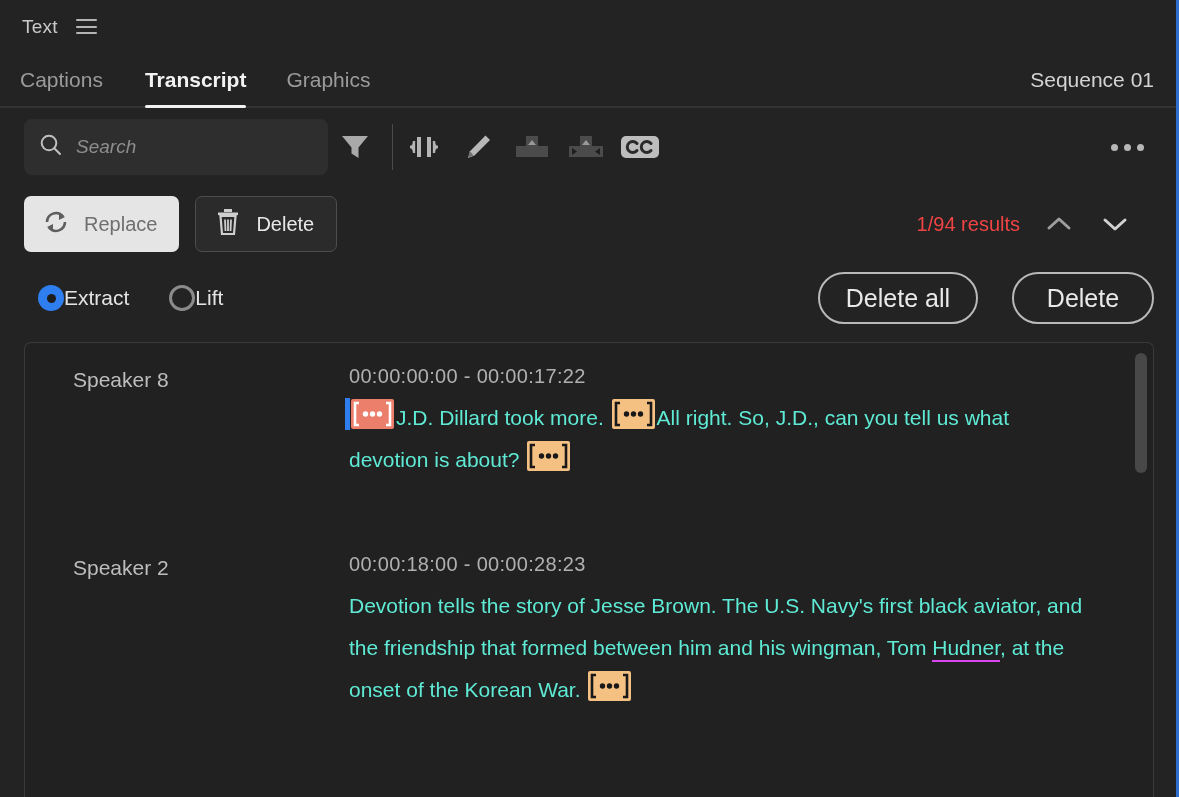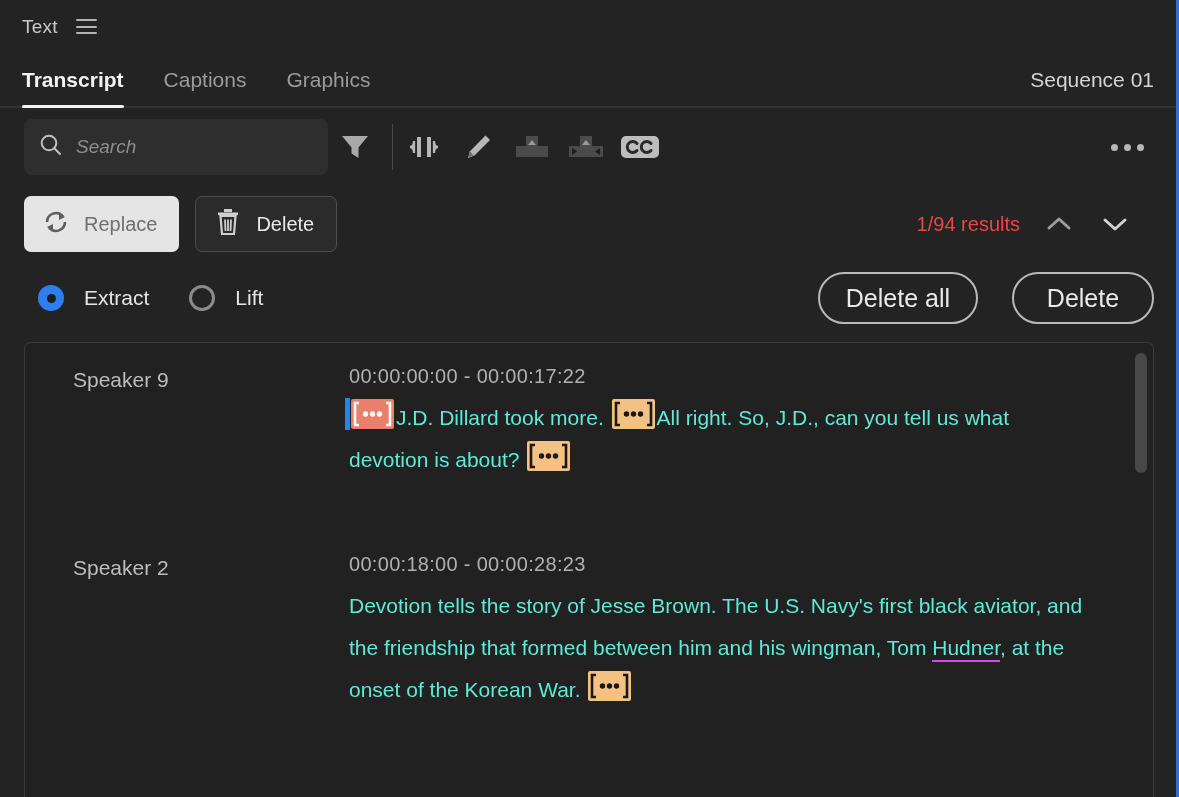--- a/index.html
+++ b/index.html
@@ -156,21 +156,21 @@
   .chev { width: 34px; height: 34px; display:flex; align-items:center; justify-content:center; cursor: pointer; }
 
   
   .moderow {
     height: 72px;
     display: flex;
     align-items: center;
     padding: 0 22px 0 38px;
     flex: none;
   }
-  .radio-item { display: flex; align-items: center; gap: 20px; cursor: pointer; justify-content: center; }
+  .radio-item { display: flex; align-items: center; gap: 0; cursor: pointer; justify-content: center; }
   .radio-item + .radio-item { margin-left: 40px; }
   .radio {
     width: 26px; height: 26px; border-radius: 50%;
     display: flex; align-items: center; justify-content: center;
     flex: none;
   }
   .radio.on { background: #2f7ef0; }
   .radio.on::after { content:""; width: 9px; height: 9px; border-radius: 50%; background: #1d1d1d; }
   .radio.off { border: 3px solid #8b8b8b; }
   .radio-label { font-size: 21px; color: #e4e4e4; }
@@ -276,22 +276,22 @@
     <span class="titlebar-label">Text</span>
     <span class="hamburger">
         <i></i>
         <i></i>
         <i></i>
       </span>
   </div>
 
   <div class="tabbar">
     <div class="tabs">
+      <div class="tab">Captions</div>
       <div class="tab first active">Transcript</div>
-      <div class="tab">Captions</div>
       <div class="tab">Graphics</div>
     </div>
     <div class="seq-name">Sequence 01</div>
   </div>
 
   <div class="toolbar">
     <div class="search-box">
       <span>
         <svg width="26" height="26" viewBox="0 0 26 26">
             <circle cx="11" cy="11" r="7.3" fill="none" stroke="#c0c0c0" stroke-width="2"></circle>
@@ -417,21 +417,21 @@
     <div class="pill-group">
       <button class="pill">Delete all</button>
       <button class="pill">Delete</button>
     </div>
   </div>
 
   <div class="transcript">
     <div class="scroll-area">
 
       <div class="block">
-        <div class="speaker">Speaker 9</div>
+        <div class="speaker">Speaker 8</div>
         <div class="content">
           <div class="timecode">00:00:00:00 - 00:00:17:22</div>
           <div class="body-text"><span class="tok red"><span class="cursor-bar"></span><svg width="43" height="30" viewBox="0 0 43 30">
                   <path d="M8 4 H4 V26 H8" fill="none" stroke="#ffffff" stroke-width="2.6"></path>
                   <path d="M35 4 H39 V26 H35" fill="none" stroke="#ffffff" stroke-width="2.6"></path>
                   <circle cx="14.5" cy="15" r="2.7" fill="#ffffff"></circle>
                   <circle cx="21.5" cy="15" r="2.7" fill="#ffffff"></circle>
                   <circle cx="28.5" cy="15" r="2.7" fill="#ffffff"></circle>
                 </svg></span><span>J.D. Dillard took more.</span> <span class="tok orange"><svg width="43" height="30" viewBox="0 0 43 30">
                   <path d="M8 4 H4 V26 H8" fill="none" stroke="#181818" stroke-width="2.6"></path>

